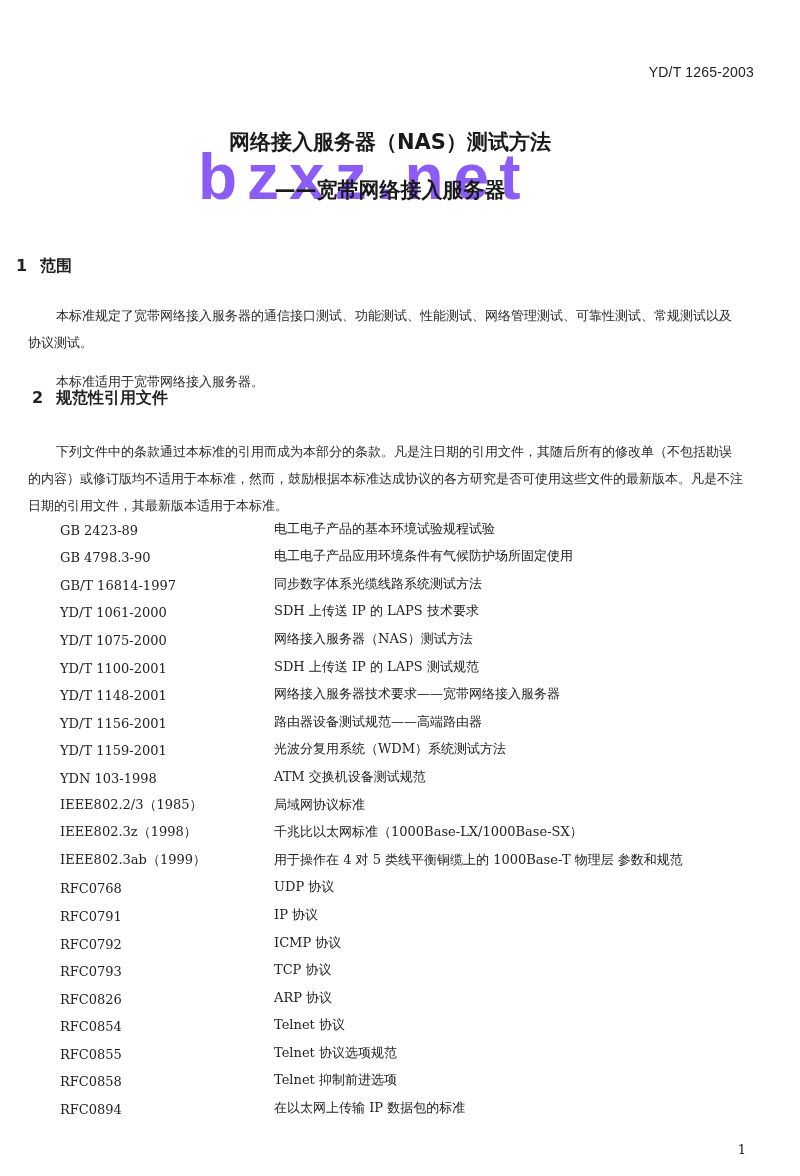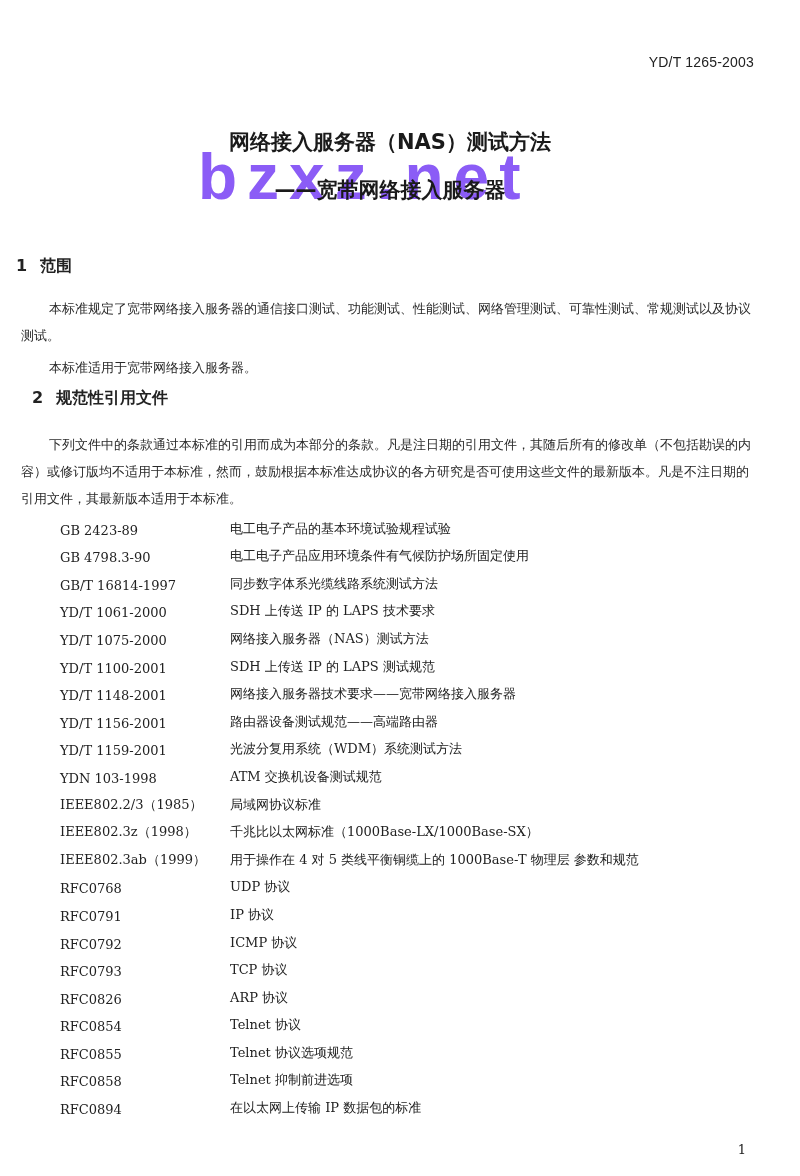--- a/index.html
+++ b/index.html
@@ -2,21 +2,21 @@
 <html><head>
 <meta charset="utf-8">
 <style>
   html, body { margin: 0; padding: 0; background: #ffffff; }
   body {
     width: 800px; height: 1176px; position: relative; overflow: hidden;
     font-family: "DejaVu Serif", "Liberation Serif", serif;
     color: #1a1a1a;
   }
   .std-code {
-    position: absolute; top: 54px; right: 46px;
+    position: absolute; top: 64px; right: 46px;
     font-family: "Liberation Sans", "DejaVu Sans", sans-serif;
     font-size: 14px; color: #222; letter-spacing: 0.2px;
   }
   .watermark {
     position: absolute; left: 198px; top: 140px; width: 400px;
     font-family: "Liberation Sans", "DejaVu Sans", sans-serif;
     font-weight: bold; font-size: 64px; color: #8b5cf6;
     letter-spacing: 10px; white-space: nowrap; z-index: 0;
   }
   .title-block { position: absolute; left: 0; top: 128px; width: 800px; text-align: center; z-index: 1; }
@@ -32,25 +32,25 @@
   .section-heading {
     position: absolute; left: 16px;
     font-family: "DejaVu Sans", "Liberation Sans", sans-serif;
     font-size: 16px; font-weight: bold; color: #222;
   }
   .section-heading .num { display: inline-block; width: 24px; }
   .para {
     position: absolute; left: 16px; width: 740px;
     font-size: 13px; line-height: 27px; color: #2a2a2a;
   }
-  .para p { margin: 5px; text-indent: 28px; }
+  .para p { margin: 12px; text-indent: 28px; }
   .ref-list { position: absolute; left: 60px; top: 510px; width: 720px; }
   .ref-row { height: 27.6px; display: flex; align-items: flex-end; font-size: 13px; color: #222; }
   .ref-code { width: 170px; flex: none; }
-  .ref-title { flex: 1; }
+  .ref-title { flex: 1; margin-left: 44px; }
   .page-num { position: absolute; right: 54px; top: 1142px; font-size: 13px; color: #222; }
 </style>
 </head>
 <body>
 
 <div>
 
   <div class="std-code">YD/T 1265-2003</div>
 
   <div class="watermark">bzxz.net</div>

